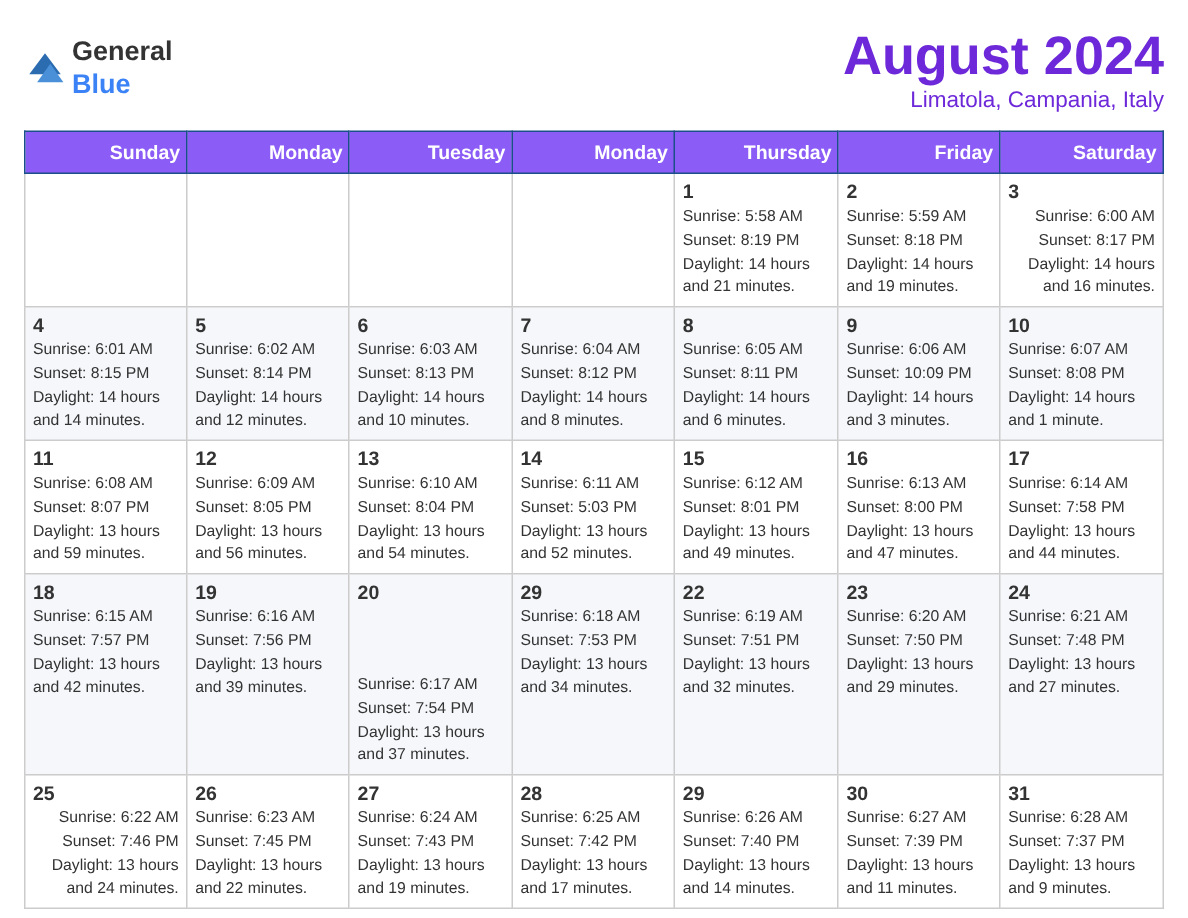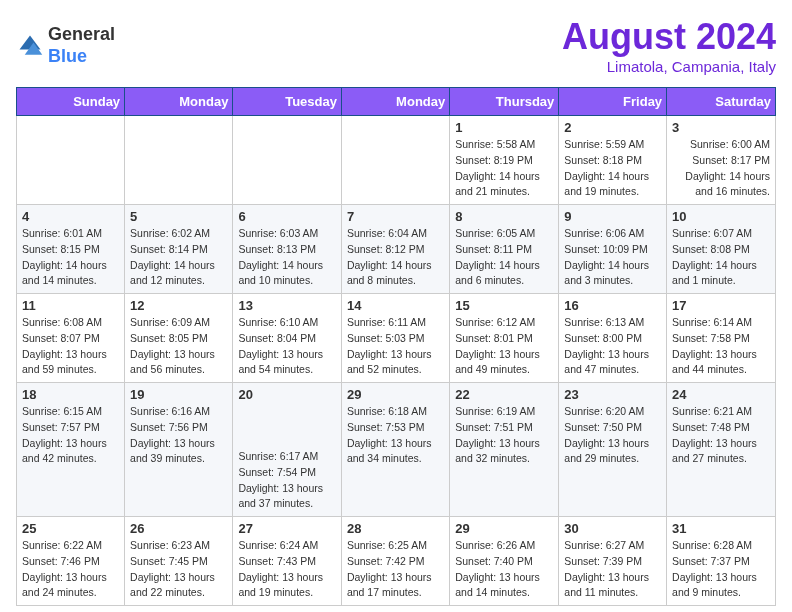--- a/index.html
+++ b/index.html
@@ -294,21 +294,21 @@
           <span class="day-num">24</span>
           <div class="day-info" style="white-space: pre-line;">Sunrise: 6:21 AM
 Sunset: 7:48 PM
 Daylight: 13 hours
 and 27 minutes.</div>
         </td>
       </tr>
       <tr>
         <td>
           <span class="day-num">25</span>
-          <div class="day-info" style="white-space: pre-line;">Sunrise: 6:22 AM
+          <div class="day-info" style="white-space: pre-line; text-align: right;">Sunrise: 6:22 AM
 Sunset: 7:46 PM
 Daylight: 13 hours
 and 24 minutes.</div>
         </td>
         <td>
           <span class="day-num">26</span>
           <div class="day-info" style="white-space: pre-line;">Sunrise: 6:23 AM
 Sunset: 7:45 PM
 Daylight: 13 hours
 and 22 minutes.</div>

